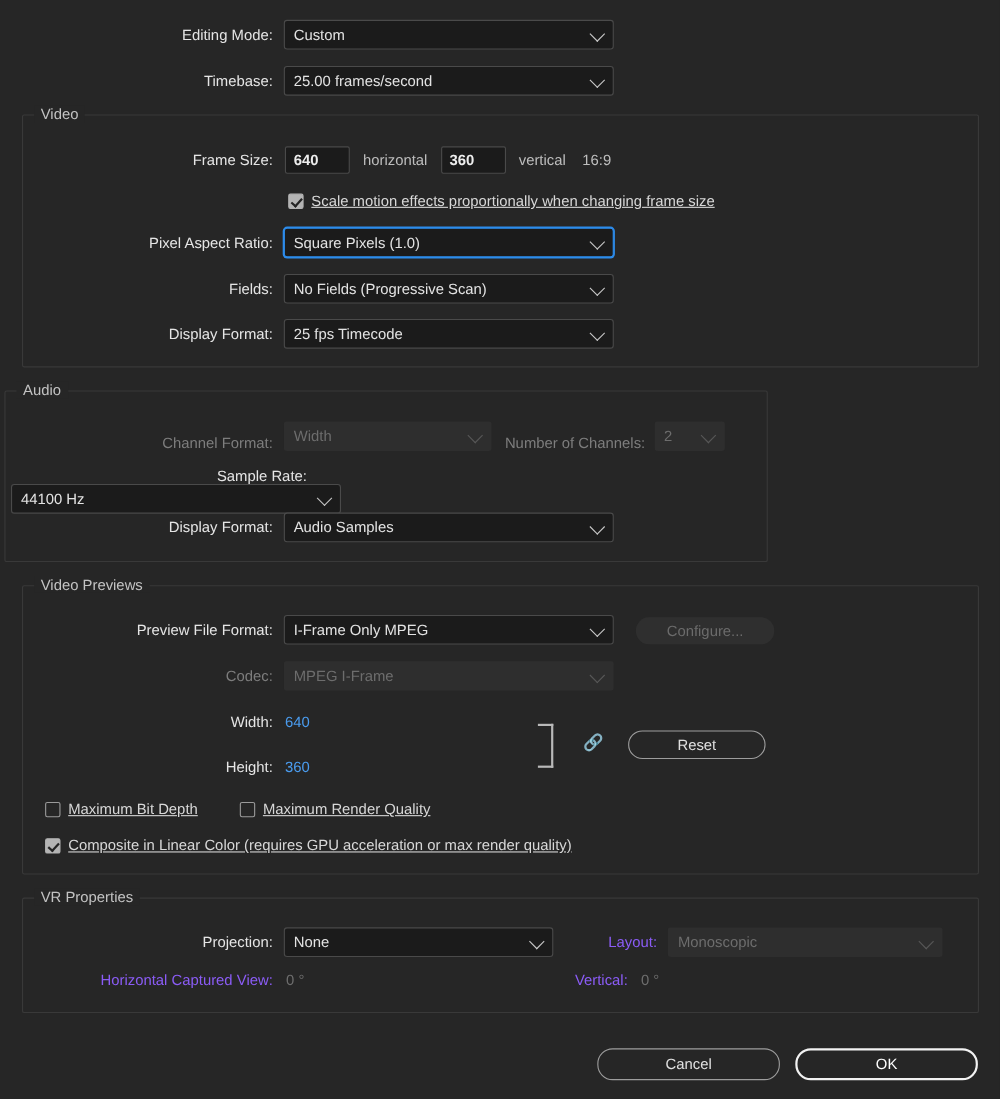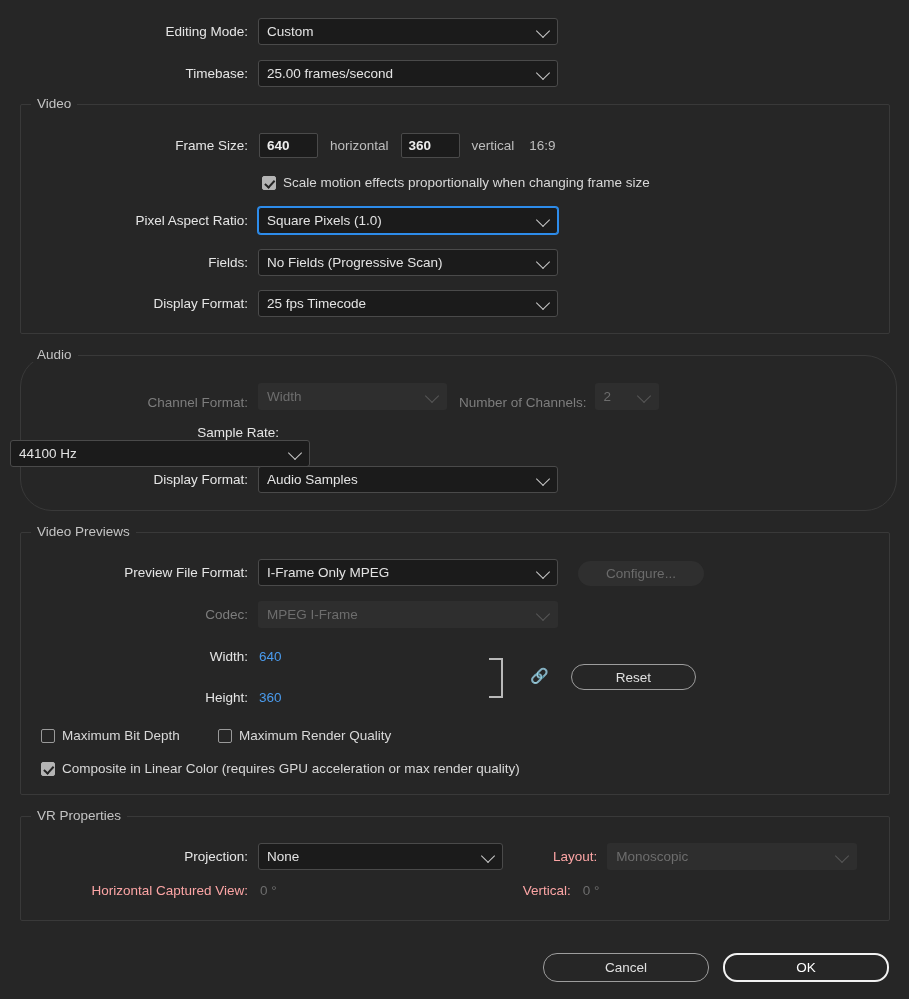--- a/index.html
+++ b/index.html
@@ -23,21 +23,21 @@
     display: flex;
     align-items: center;
     position: absolute;
   }
   .lbl {
     text-align: right;
     color: #e5e5e5;
     font-size: 13.5px;
     white-space: nowrap;
   }
-  .lbl.bright { color: #fca5a5; }
+  .lbl.bright { color: #8b5cf6; }
   .lbl.dim { color: #7d7d7d; }
 
   
   .select {
     position: relative;
     box-sizing: border-box;
     height: 27px;
     background: #1b1b1b;
     border: 1px solid #4a4a4a;
     border-radius: 3px;
@@ -122,20 +122,21 @@
     color: #c3c3c3;
     font-size: 13.5px;
     white-space: nowrap;
   }
 
   
   .cbrow {
     position: absolute;
     display: flex;
     align-items: center;
+    text-decoration: underline;
   }
   .cbox {
     box-sizing: border-box;
     width: 14px;
     height: 14px;
     border-radius: 2px;
     flex: 0 0 auto;
     position: relative;
   }
   .cbox.off {
@@ -259,21 +260,21 @@
 </div>
 
 <div class="row" style="left:0; top:290px;">
   <div class="lbl" style="width:248px;">Display Format:</div>
   <div class="select" style="margin-left:10px; width:300px;">
     <span>25 fps Timecode</span>
     <span class="chev"></span>
   </div>
 </div>
 
-<div class="group" style="left:20px; top:355px; width:877px; height:156px;border-radius:32px;">
+<div class="group" style="left:4px; top:355px; width:694px; height:156px;">
   <span class="group-title">Audio</span>
 </div>
 
 <div class="row" style="left:0; top:383px;align-items:flex-end;">
   <div class="lbl dim" style="width:248px;">Channel Format:</div>
   <div class="select disabled" style="margin-left:10px; width:189px;">
     <span>Width</span>
     <span class="chev"></span>
   </div>
   <div class="lbl dim" style="margin-left:12px;">Number of Channels:</div>

